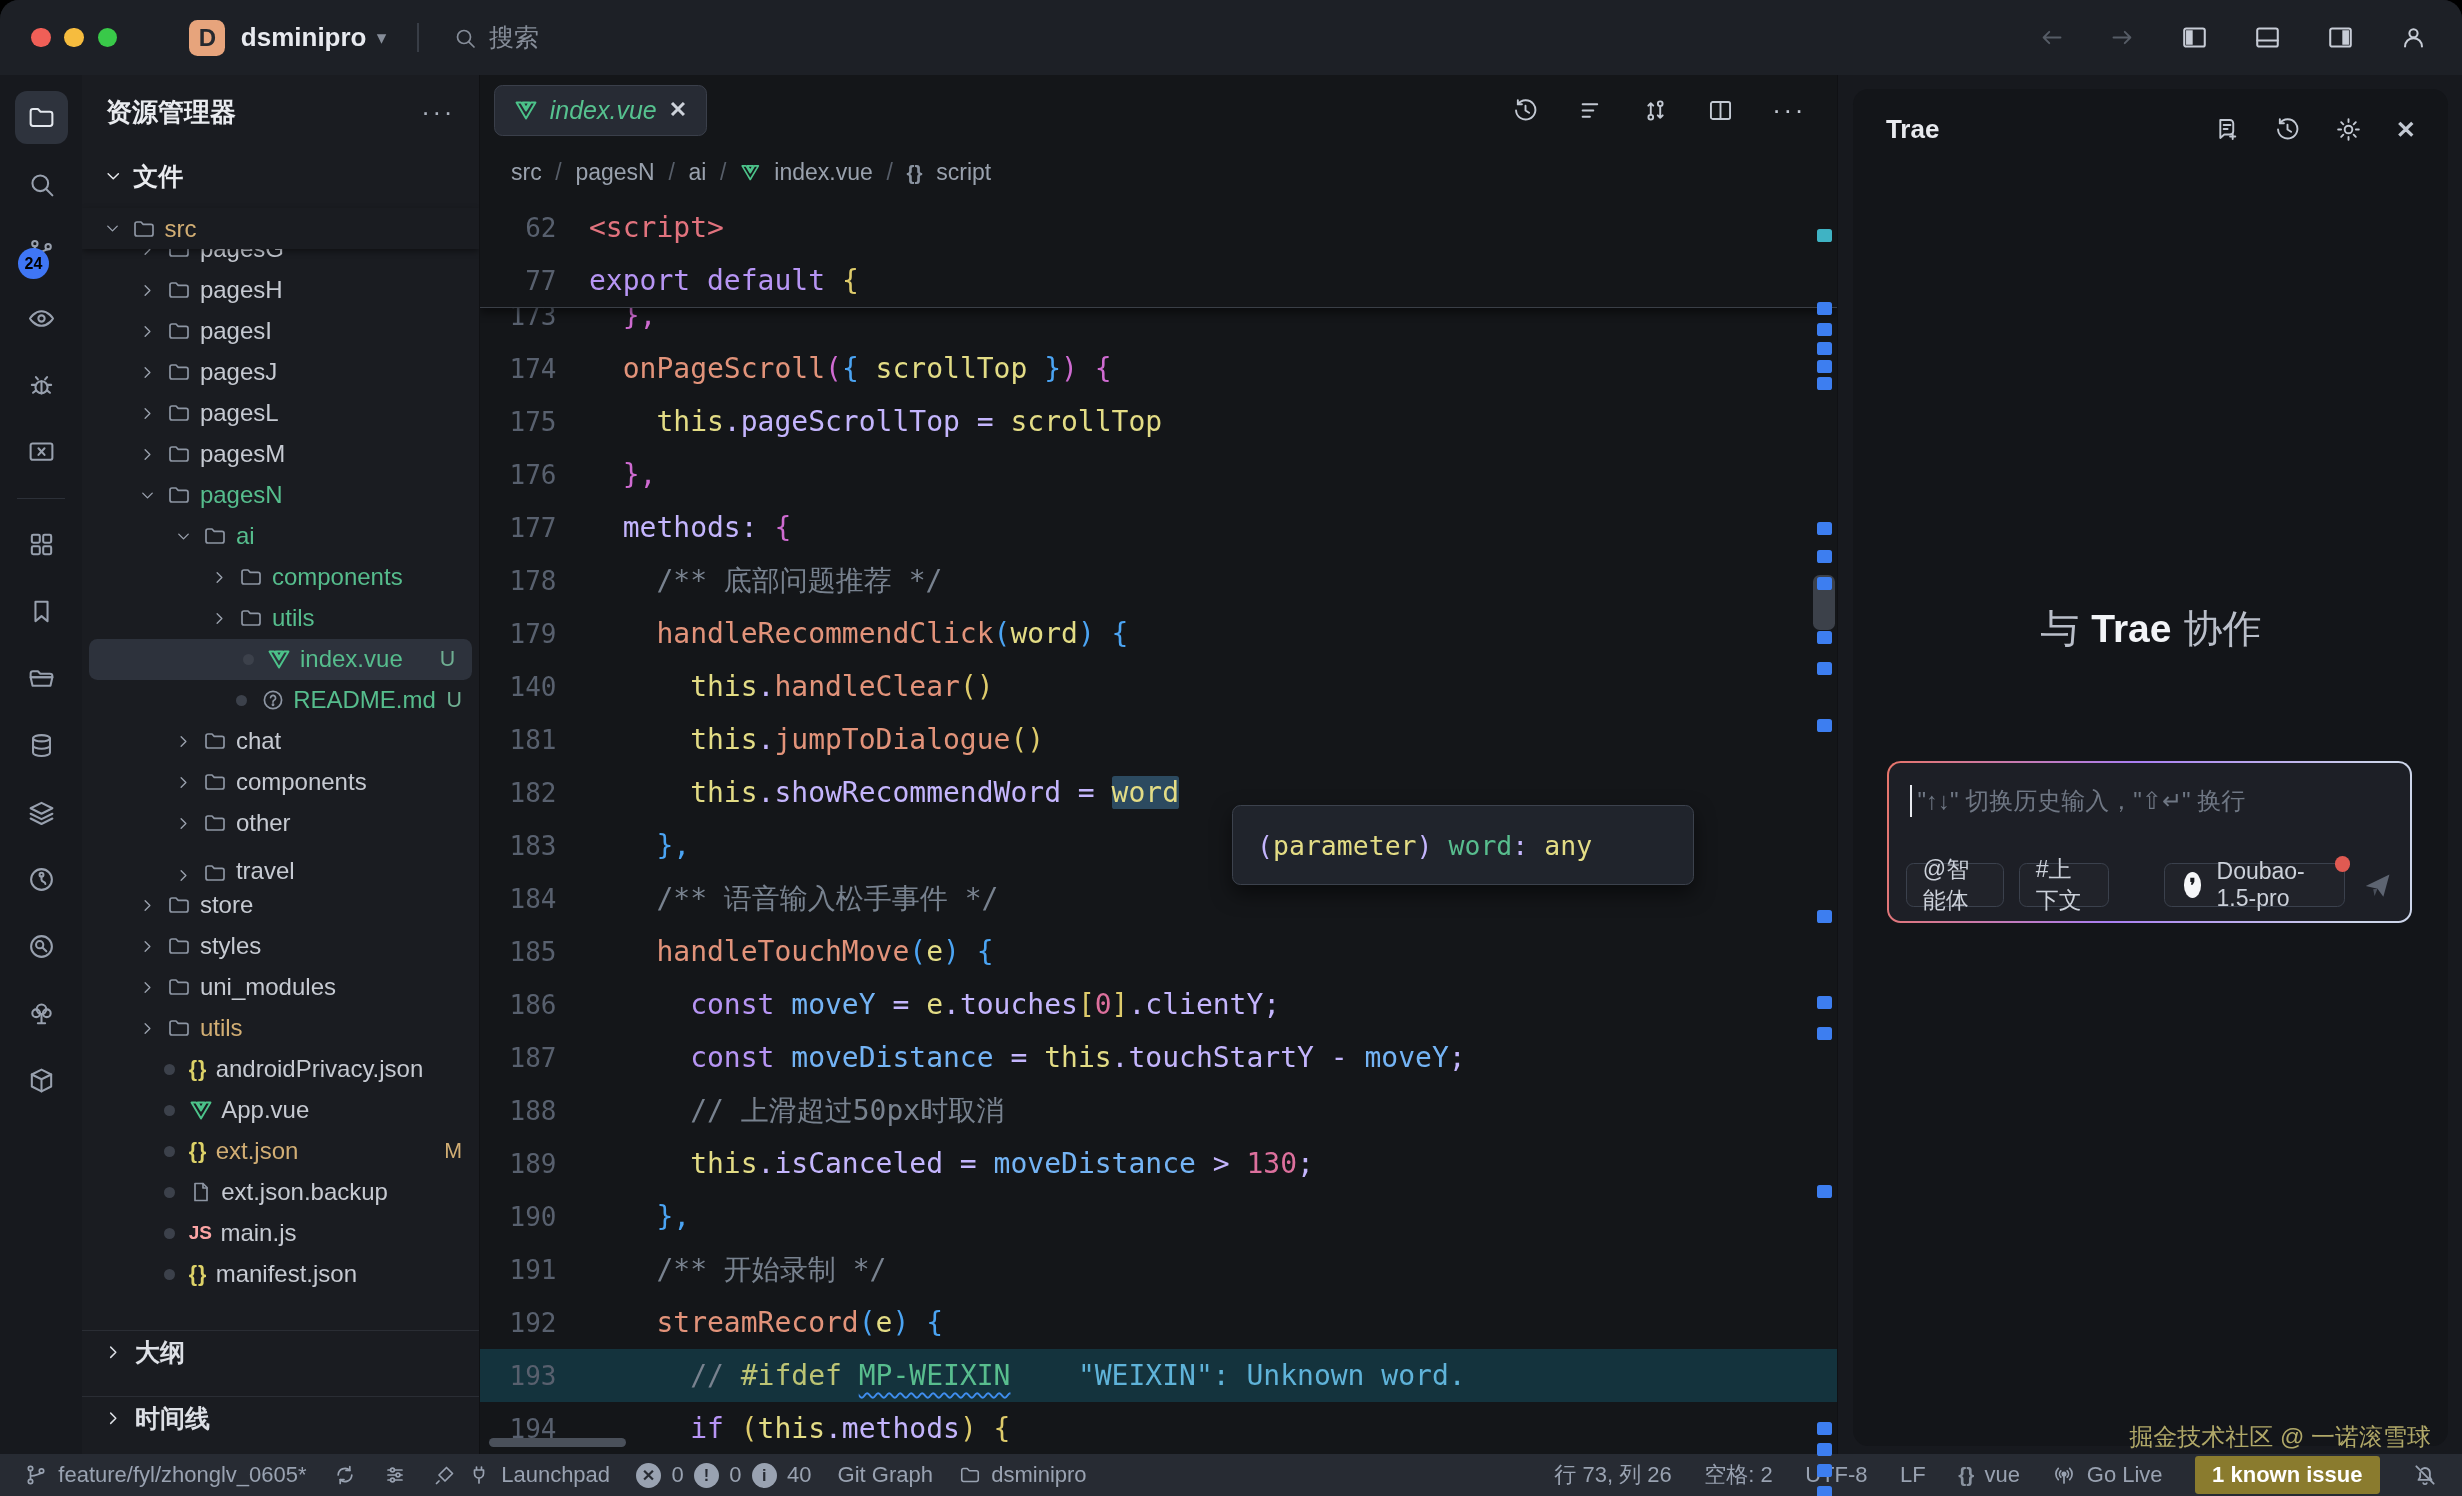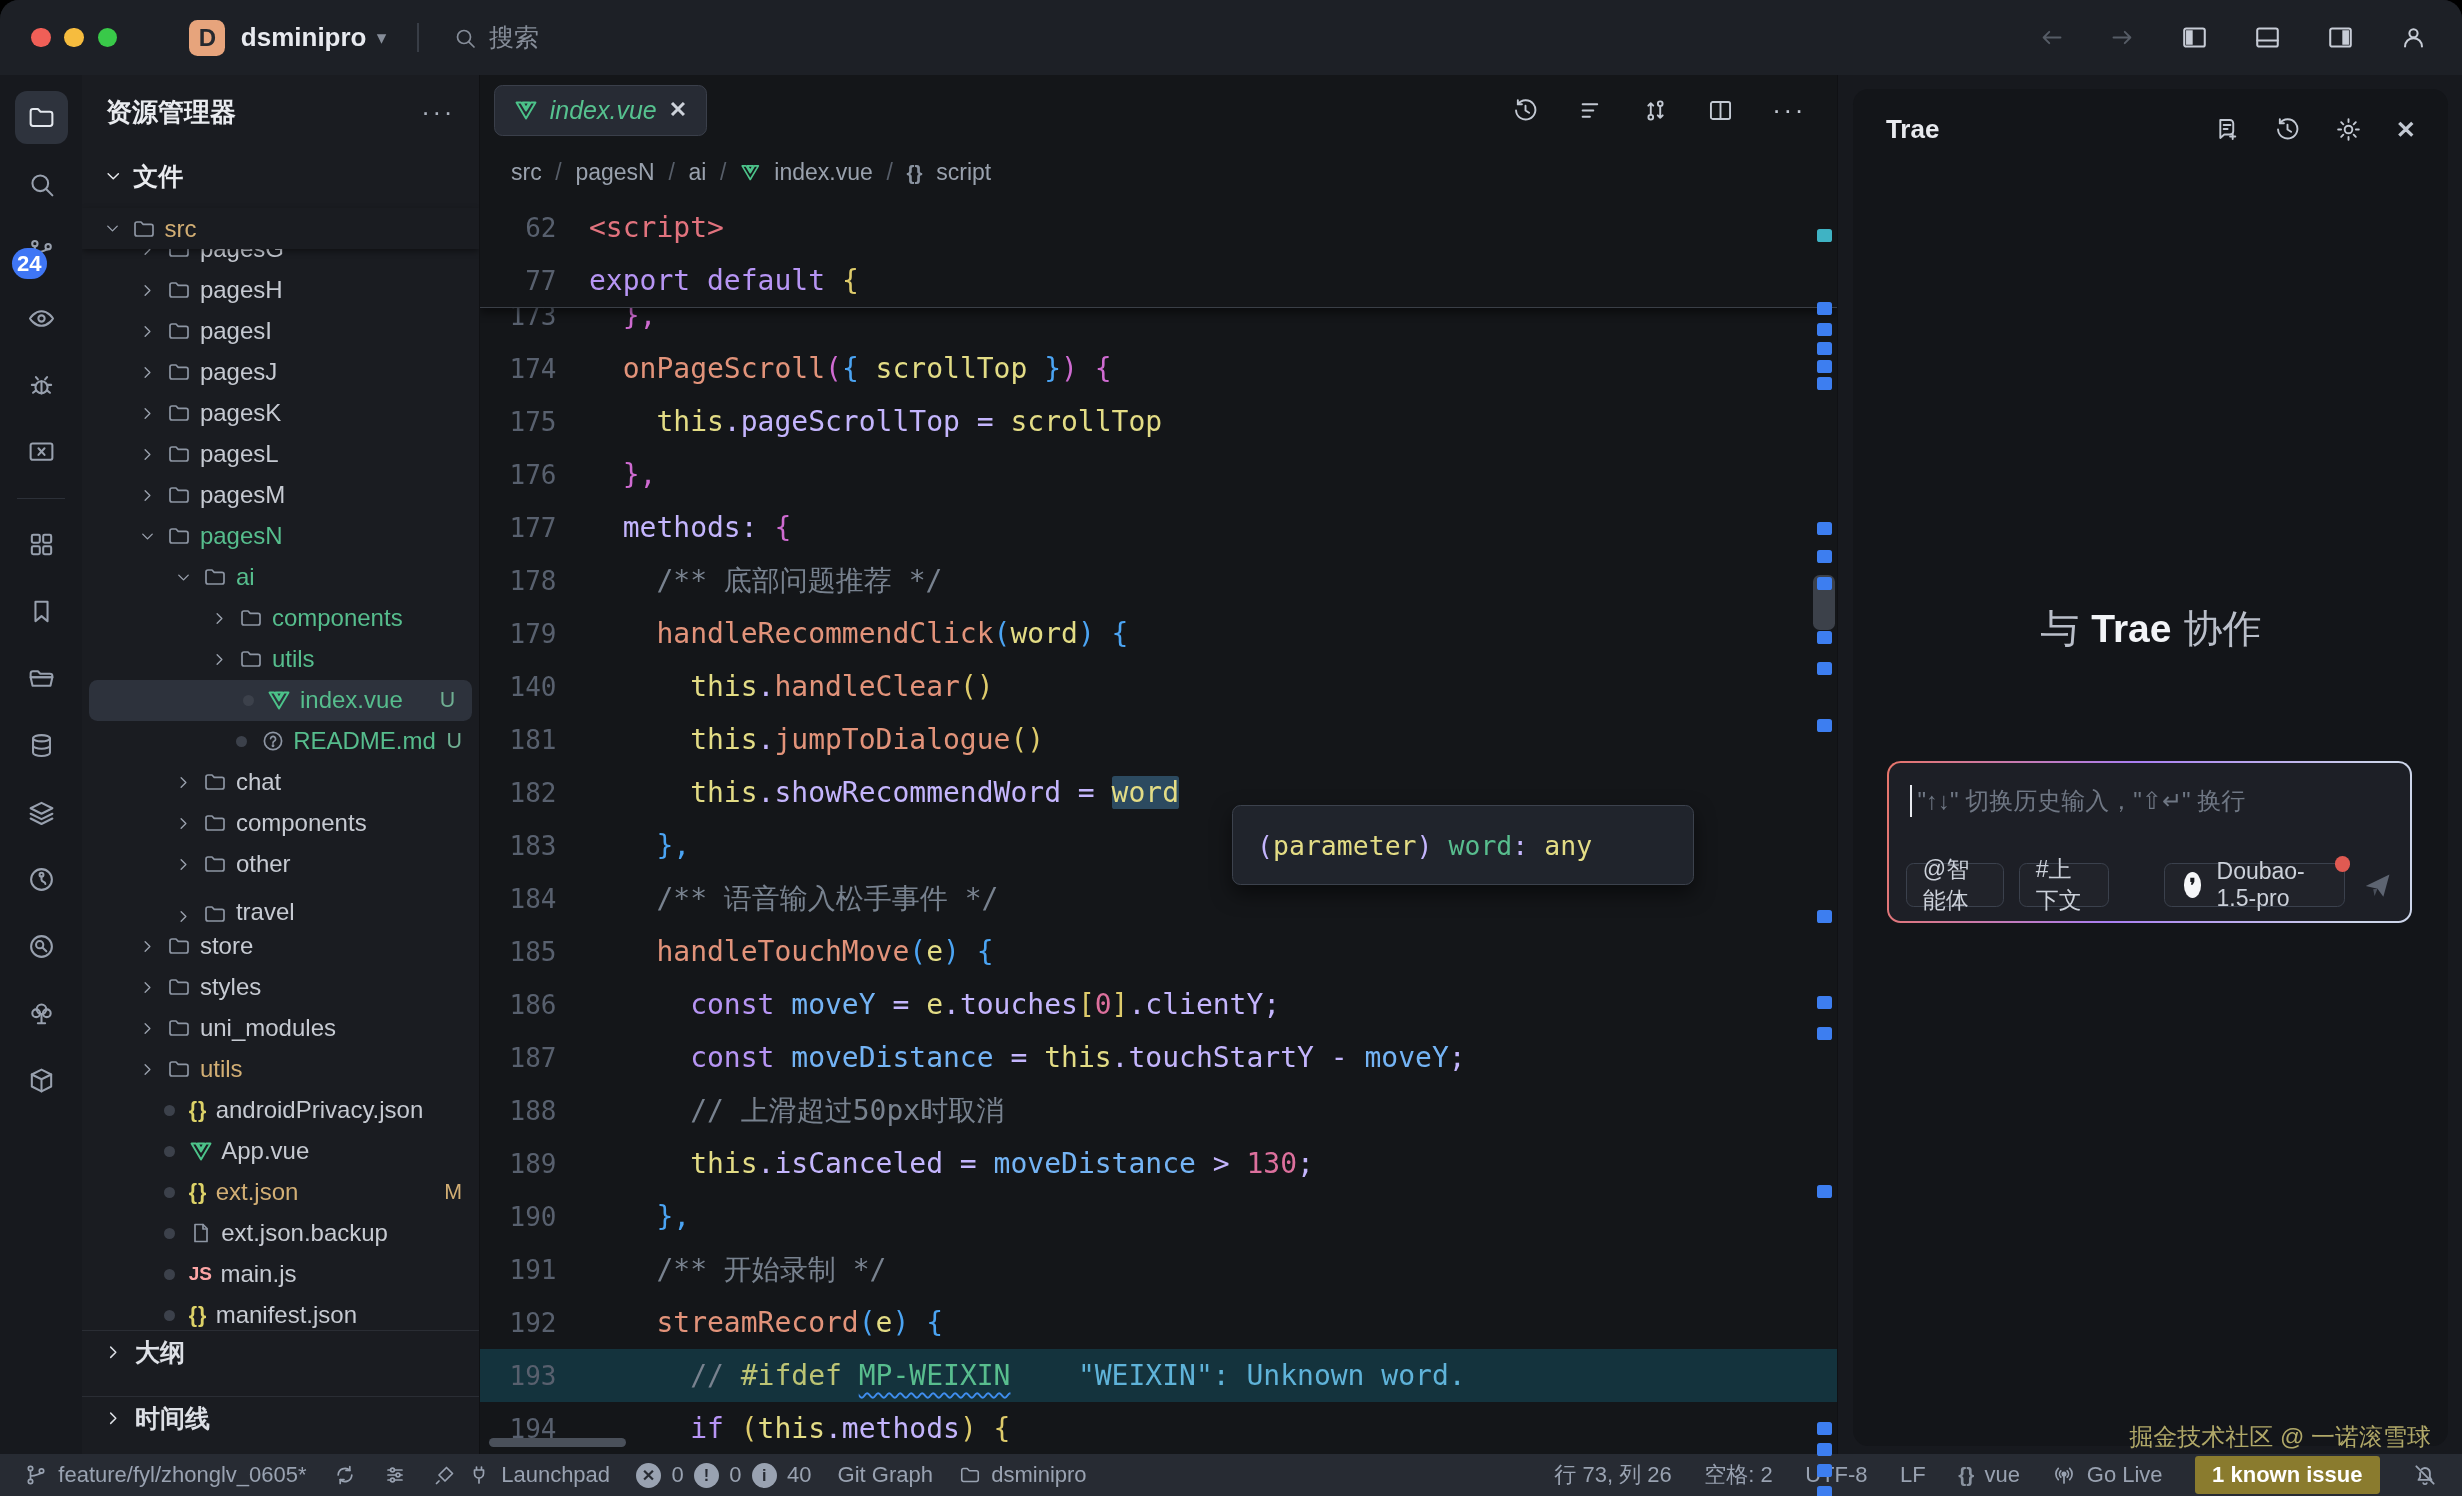--- a/index.html
+++ b/index.html
@@ -23,21 +23,21 @@
   .dim{color:#565c66}
   .lite{color:#c7ccd6}
 
   
   .main{position:absolute;left:0;top:75px;width:2462px;height:1379px;display:flex;}
   .activitybar{width:82px;height:100%;background:#17191e;display:flex;flex-direction:column;align-items:center;padding-top:8.5px;flex:none;}
   .act-item{width:82px;height:67px;display:flex;align-items:center;justify-content:center;color:#98a0ae;position:relative;}
   .act-box{width:53px;height:53px;border-radius:12px;display:flex;align-items:center;justify-content:center;}
   .act-item.active .act-box{background:#2e333d;color:#e4e8ee;}
   .act-div{width:48px;height:1.7px;background:#2c3038;margin:12px 0;}
-  .act-badge{position:absolute;left:12px;bottom:5.1px;min-width:31px;height:31px;border-radius:15.4px;background:#3f76f5;color:#ffffff;font-size:22px;font-weight:700;display:flex;align-items:center;justify-content:center;padding:0 5.1px;}
+  .act-badge{position:absolute;left:18px;bottom:5.1px;min-width:31px;height:31px;border-radius:15.4px;background:#3f76f5;color:#000000;font-size:16px;font-weight:700;display:flex;align-items:center;justify-content:center;padding:0 5.1px;}
 
   
   .sidebar{width:397px;height:100%;background:#1a1c21;position:relative;flex:none;overflow:hidden;}
   .side-header{position:absolute;left:0;top:15.4px;width:100%;height:44px;display:flex;align-items:center;padding:0 24px;}
   .side-header .hname{color:#e9ebef;font-size:26px;font-weight:700;}
   .side-header .hmore{margin-left:auto;color:#aab0bc;letter-spacing:2.6px;font-size:26px;}
   .side-section{position:absolute;left:0;top:81px;width:100%;height:41px;display:flex;align-items:center;gap:10.3px;padding:0 20.5px;color:#e9ebef;font-size:25px;font-weight:700;}
   .tree{position:absolute;left:0;top:133px;width:100%;}
   .trow{height:41px;display:flex;align-items:center;font-size:24px;color:#c6cad2;position:relative;}
   .trow .chev{width:26px;color:#9aa1ad;flex:none;display:flex;}
@@ -421,33 +421,20 @@
             <span class="chev">
               <svg width="19" height="19" viewBox="0 0 24 24" fill="none" stroke="currentColor" stroke-width="1.7" stroke-linecap="round" stroke-linejoin="round">
                 <path d="M9 6l6 6-6 6"></path>
               </svg>
             </span>
             <span class="ticon">
               <svg width="24" height="24" viewBox="0 0 24 24" fill="none" stroke="currentColor" stroke-width="1.7" stroke-linecap="round" stroke-linejoin="round">
                 <path d="M3 7a2 2 0 0 1 2-2h4l2.2 2.3H19a2 2 0 0 1 2 2V17a2 2 0 0 1-2 2H5a2 2 0 0 1-2-2z"></path>
               </svg>
             </span>
-            <span class="lbl">pagesK</span>
-          </div>
-          <div class="trow" style="padding-left: 56px;">
-            <span class="chev">
-              <svg width="19" height="19" viewBox="0 0 24 24" fill="none" stroke="currentColor" stroke-width="1.7" stroke-linecap="round" stroke-linejoin="round">
-                <path d="M9 6l6 6-6 6"></path>
-              </svg>
-            </span>
-            <span class="ticon">
-              <svg width="24" height="24" viewBox="0 0 24 24" fill="none" stroke="currentColor" stroke-width="1.7" stroke-linecap="round" stroke-linejoin="round">
-                <path d="M3 7a2 2 0 0 1 2-2h4l2.2 2.3H19a2 2 0 0 1 2 2V17a2 2 0 0 1-2 2H5a2 2 0 0 1-2-2z"></path>
-              </svg>
-            </span>
             <span class="lbl">pagesL</span>
           </div>
           <div class="trow" style="padding-left: 56px;">
             <span class="chev">
               <svg width="19" height="19" viewBox="0 0 24 24" fill="none" stroke="currentColor" stroke-width="1.7" stroke-linecap="round" stroke-linejoin="round">
                 <path d="M9 6l6 6-6 6"></path>
               </svg>
             </span>
             <span class="ticon">
               <svg width="24" height="24" viewBox="0 0 24 24" fill="none" stroke="currentColor" stroke-width="1.7" stroke-linecap="round" stroke-linejoin="round">

